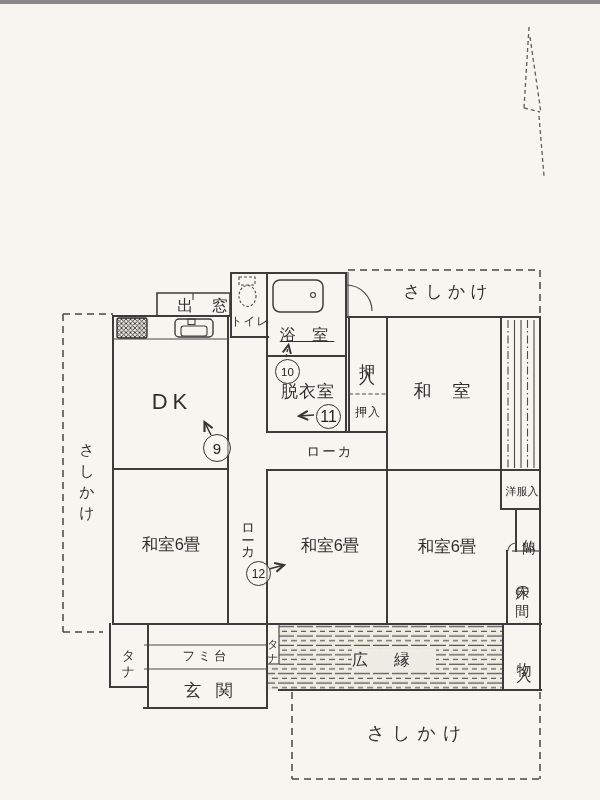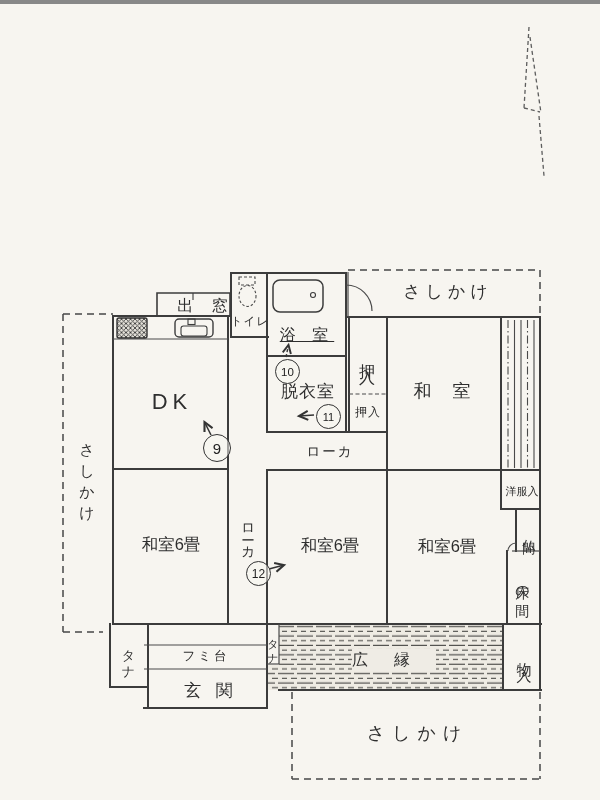--- a/index.html
+++ b/index.html
@@ -213,16 +213,16 @@
   <div class="lbl vert" style="left:265px;top:625px;width:14px;height:34px;font-size:11px;letter-spacing:2px;">タナ</div>
 
   <div class="lbl" style="left:176px;top:645px;width:60px;height:15px;font-size:12.5px;letter-spacing:3px;">フミ台</div>
 
   <div class="lbl" style="left:178px;top:677px;width:66px;height:19px;font-size:17px;letter-spacing:5px;">玄 関</div>
 
   <div class="lbl" style="left:146px;top:385px;width:52px;height:26px;font-size:22px;letter-spacing:5px;">DK</div>
 
   <div class="marker" style="left:203px;top:430px;width:26px;height:26px;font-size:15px;">9</div>
   <div class="marker" style="left:275px;top:355px;width:23px;height:23px;font-size:11.5px;">10</div>
-  <div class="marker" style="left:316px;top:400px;width:23px;height:23px;font-size:11px;">11</div>
+  <div class="marker" style="left:316px;top:400px;width:23px;height:23px;font-size:16px;">11</div>
   <div class="marker" style="left:246px;top:557px;width:23px;height:23px;font-size:12px;">12</div>
 
 </div>
 
 </body></html>

